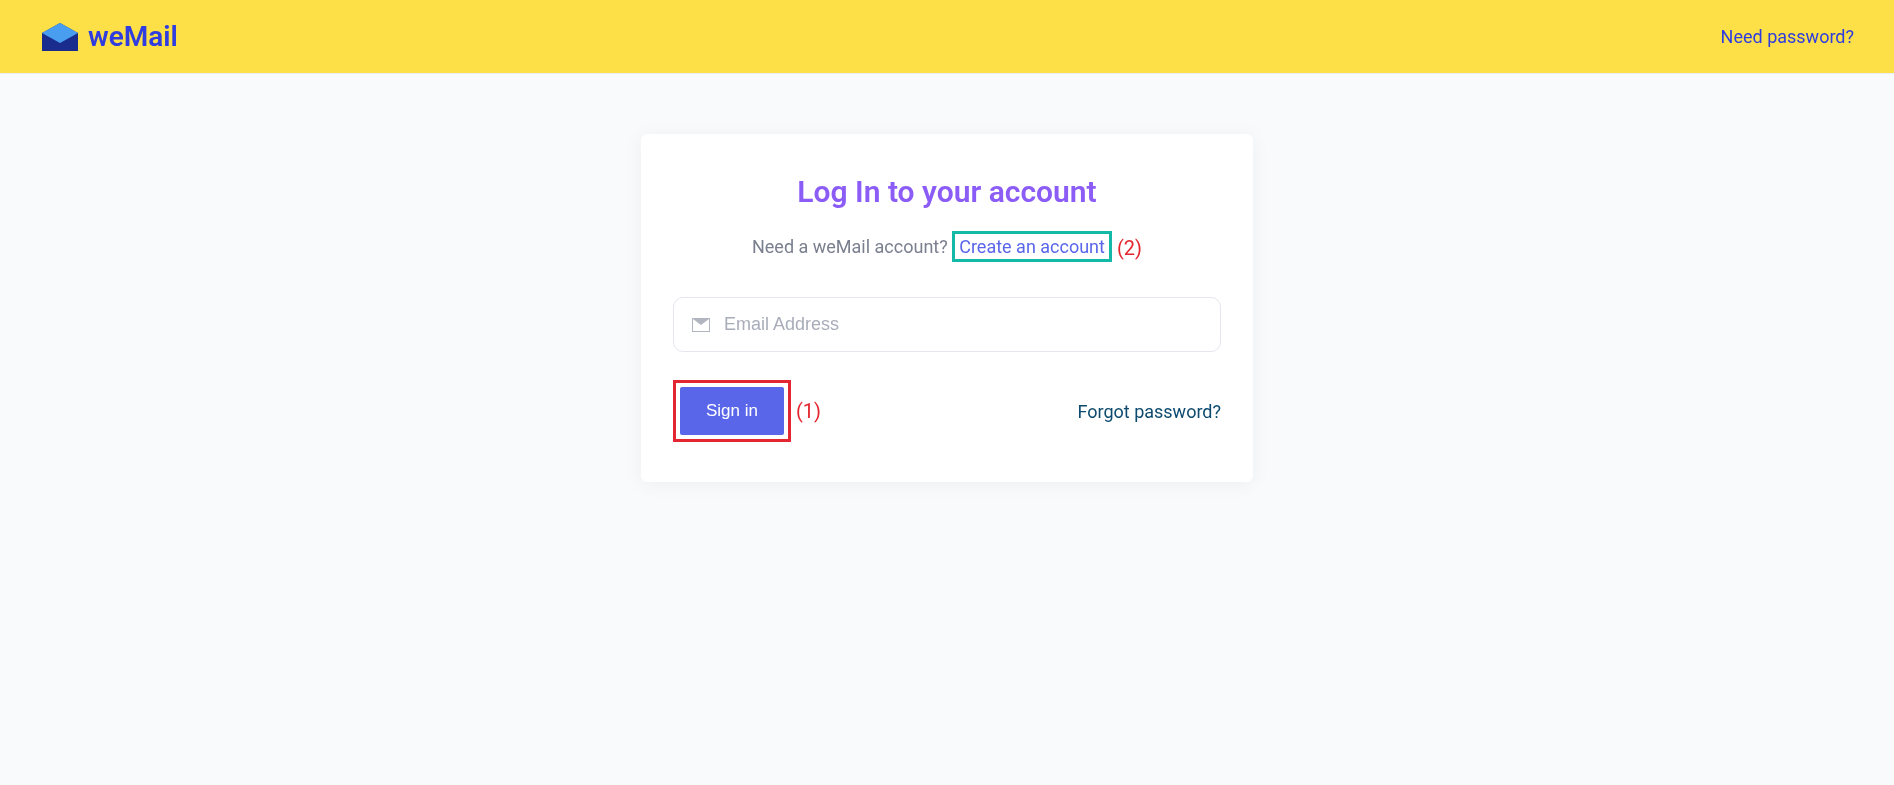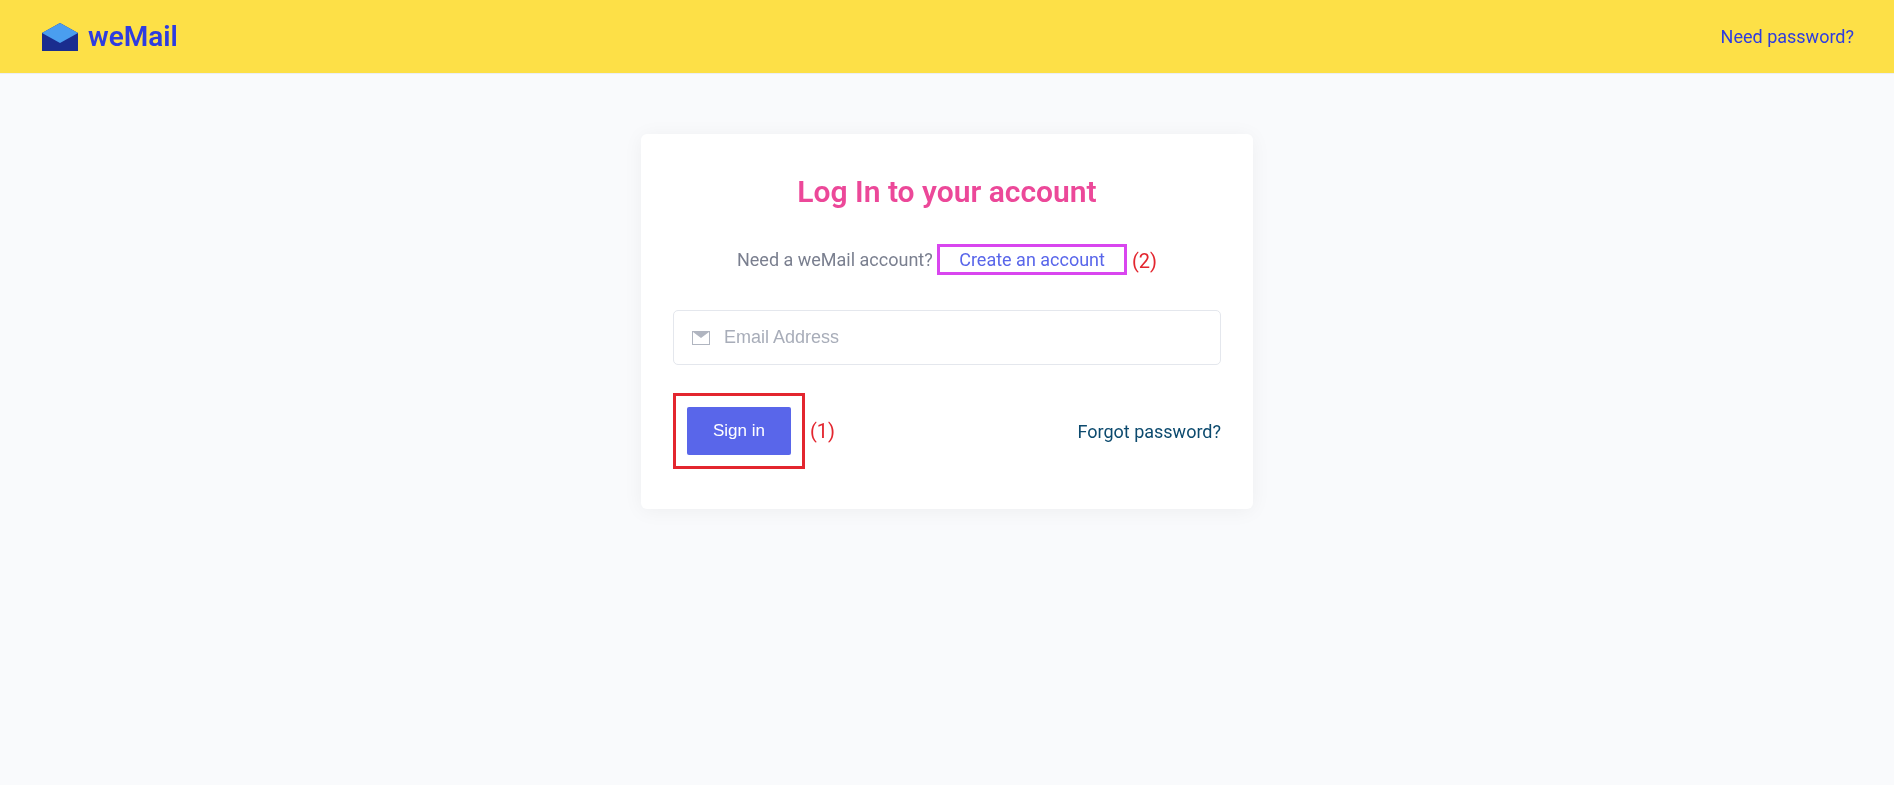--- a/index.html
+++ b/index.html
@@ -50,51 +50,51 @@
     .login-card {
       background: #ffffff;
       border-radius: 6px;
       box-shadow: 0 2px 20px rgba(0,0,0,0.05);
       width: 612px;
       padding: 40px 32px 40px 32px;
     }
     .login-title {
       font-size: 30px;
       font-weight: 600;
-      color: #ec4899;
+      color: #8b5cf6;
       text-align: center;
-      margin-bottom: 35px;
+      margin-bottom: 22px;
     }
     .subtext-row {
       text-align: center;
       margin-bottom: 35px;
       font-size: 18px;
       color: #7a7f8f;
     }
     .create-account-wrapper {
       display: inline-block;
-      border: 3px solid #d946ef;
-      padding: 2px 19px;
+      border: 3px solid #14b8a6;
+      padding: 2px 4px;
       position: relative;
     }
     .create-account-link {
       color: #5966ea;
       cursor: pointer;
     }
     .annotation {
       color: #e3262f;
       font-size: 20px;
       margin-left: 5px;
       vertical-align: middle;
     }
     .input-group {
       display: flex;
       align-items: center;
       border: 1px solid #e4e7ed;
-      border-radius: 5px;
+      border-radius: 10px;
       padding: 16px 18px;
       margin-bottom: 28px;
     }
     .input-icon {
       color: #b0b5c0;
       margin-right: 14px;
       width: 18px;
       height: 16px;
       flex-shrink: 0;
     }
@@ -112,21 +112,21 @@
     .actions-row {
       display: flex;
       justify-content: space-between;
       align-items: center;
       margin-top: 8px;
     }
     .signin-wrapper {
       display: inline-flex;
       align-items: center;
       border: 3px solid #e3262f;
-      padding: 11px;
+      padding: 4px;
     }
     .signin-button {
       background: #5966ea;
       color: #ffffff;
       border: none;
       padding: 14px 26px;
       font-size: 17px;
       font-weight: 500;
       cursor: pointer;
       border-radius: 2px;

